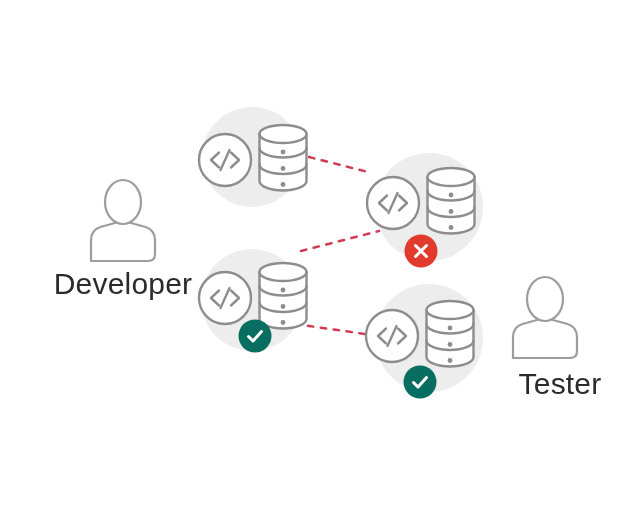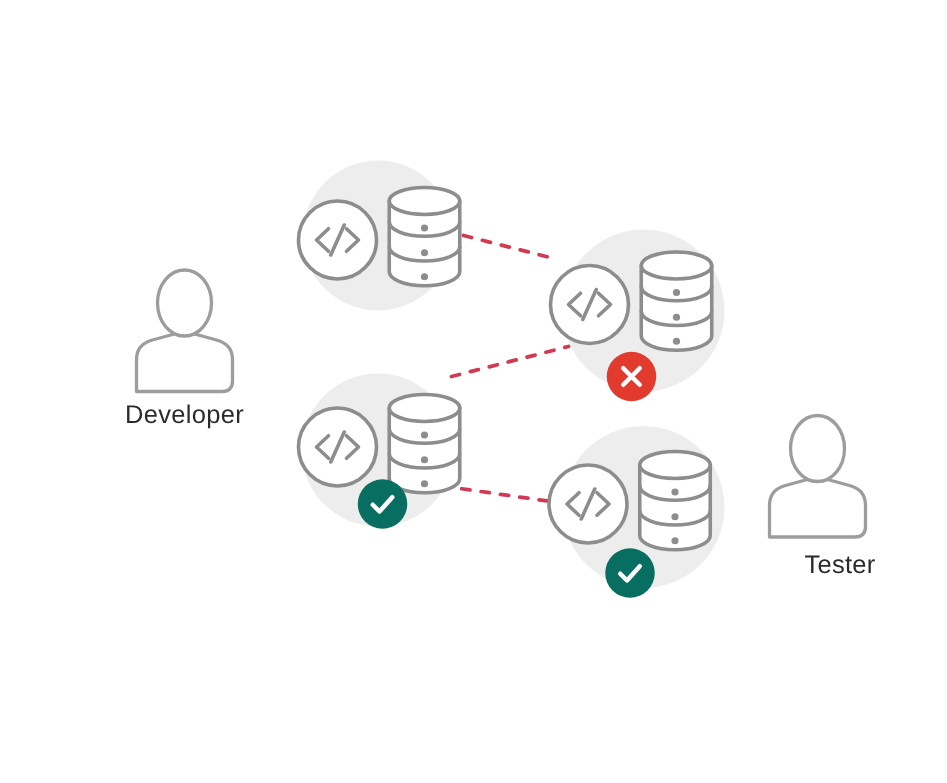--- a/index.html
+++ b/index.html
@@ -59,21 +59,21 @@
     fill: none;
     stroke: var(--badge-glyph, #ffffff);
     stroke-width: 3;
     stroke-linecap: round;
     stroke-linejoin: round;
   }
   .actor-label {
     position: absolute;
     width: 170px;
     text-align: center;
-    font-size: 17px;
+    font-size: 30px;
     font-weight: 400;
     color: var(--label-text, #2b2b2b);
     letter-spacing: 0.2px;
   }
   .label-developer { left: 38px; top: 267px; }
   .label-tester { left: 475px; top: 367px; }
 </style>
 </head>
 <body>
 

